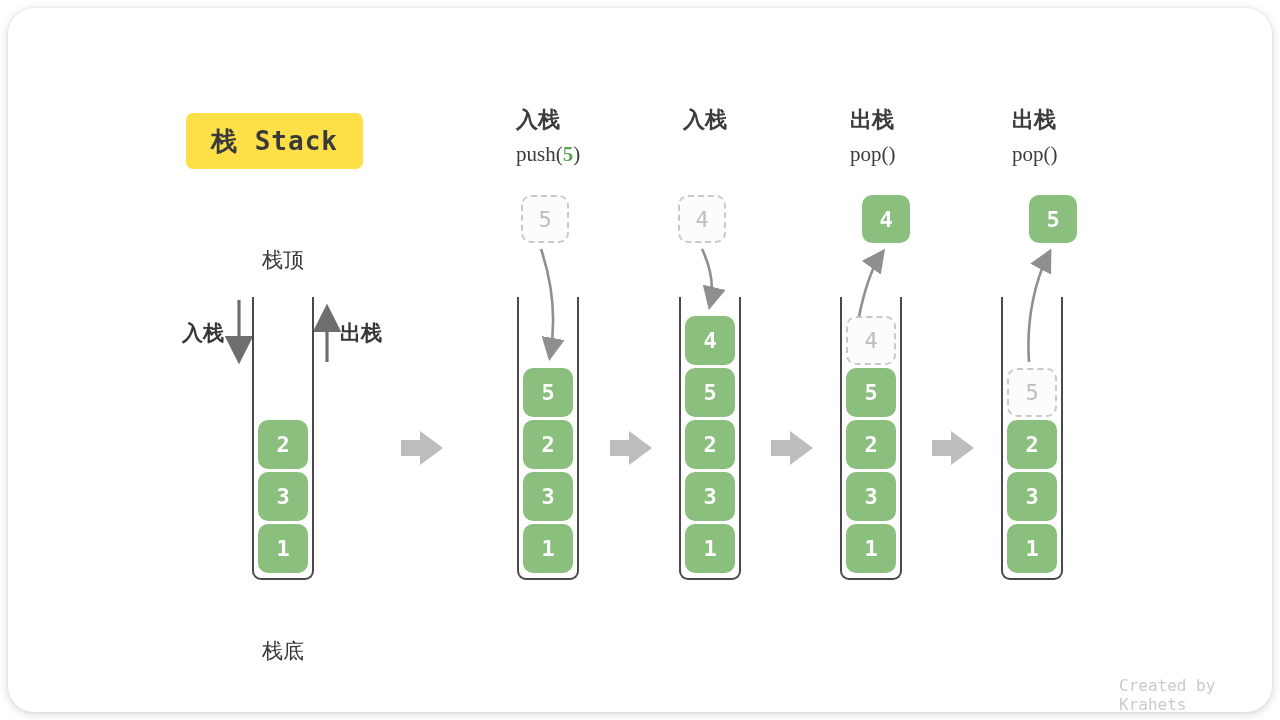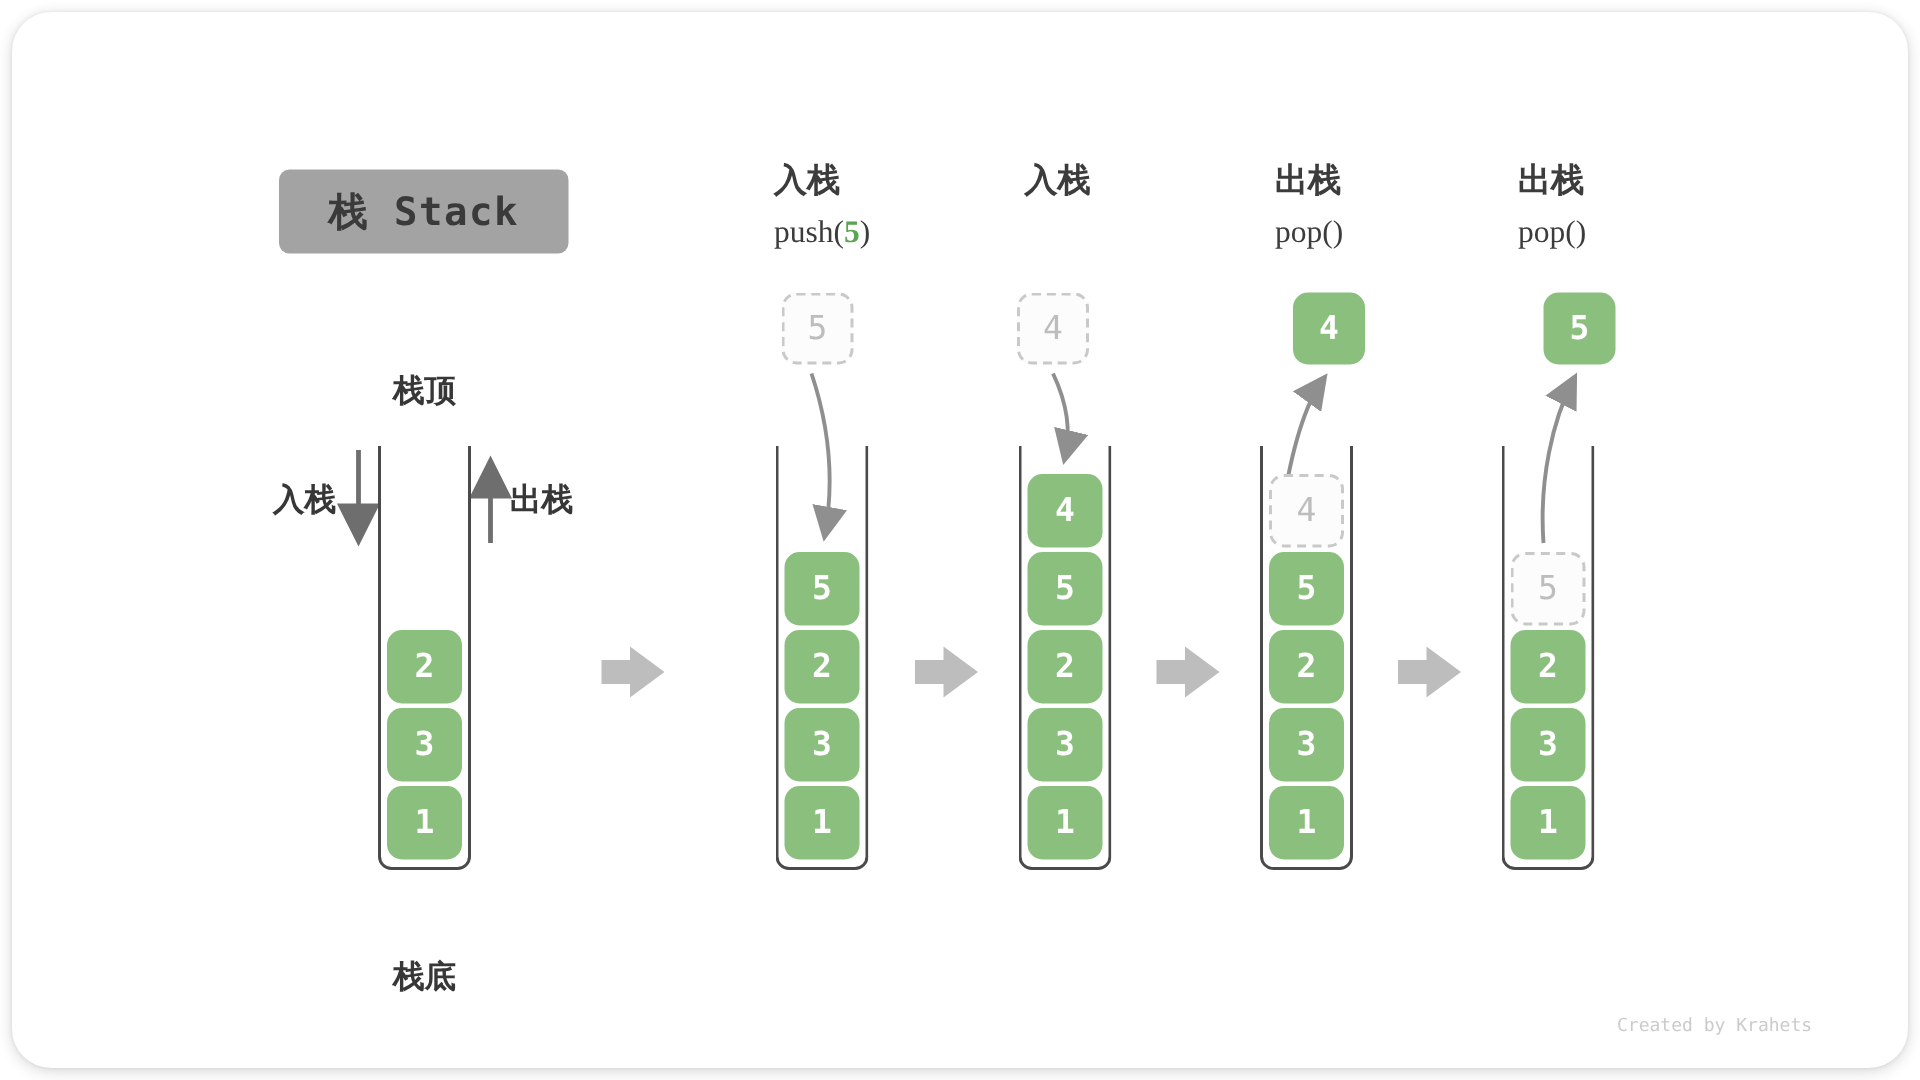--- a/index.html
+++ b/index.html
@@ -9,39 +9,39 @@
   .card {
     position: absolute; left: 8px; top: 8px; right: 8px; bottom: 8px;
     background: #ffffff; border-radius: 26px;
     box-shadow: 0 2px 10px rgba(0,0,0,0.16), 0 0 3px rgba(0,0,0,0.08);
   }
   .stage { position: absolute; left: 0; top: 0; width: 1280px; height: 720px; }
 
   svg.overlay { position: absolute; left: 0; top: 0; width: 1280px; height: 720px; pointer-events: none; }
 
   .badge {
-    position: absolute; left: 186px; top: 113px; width: 193px; height: 56px;
-    background: #a3a3a3; border-radius: 7px;
+    position: absolute; left: 186px; top: 113px; width: 177px; height: 56px;
+    background: #fde047; border-radius: 7px;
     display: flex; align-items: center; justify-content: center;
   }
   .badge span {
     font-family: "DejaVu Sans Mono", "DejaVu Sans", monospace;
     font-size: 26px; font-weight: bold; color: #3a3a3a; letter-spacing: 1px;
   }
 
   .col-header { position: absolute; top: 105px; width: 160px; }
   .col-header .op { font-size: 22px; font-weight: bold; color: #3c3c3c; line-height: 30px; }
   .col-header .code {
     font-family: Liberation Serif, serif; font-size: 21px; color: #3c3c3c;
     line-height: 34px; margin-top: 2px;
   }
   .col-header .code .arg { color: #5aa550; font-weight: bold; }
 
   .side-label { position: absolute; font-size: 21px; font-weight: bold; color: #373737; }
-  .center-label { position: absolute; width: 62px; text-align: center; font-size: 21px; font-weight: bold; color: #373737; }
+  .center-label { position: absolute; width: 62px; text-align: center; font-size: 21px; font-weight: normal; color: #373737; }
 
   .container {
     position: absolute; top: 297px; width: 62px; height: 283px;
     border-left: 2px solid #4a4a4a; border-right: 2px solid #4a4a4a; border-bottom: 2px solid #4a4a4a;
     border-bottom-left-radius: 9px; border-bottom-right-radius: 9px;
     background: transparent;
   }
   .item {
     position: absolute; left: 50%; margin-left: -25px; width: 50px; height: 49px;
     background: #8abf7e; border-radius: 10px;
@@ -54,22 +54,22 @@
 
   .float-box {
     position: absolute; top: 195px; width: 48px; height: 48px; border-radius: 10px;
     display: flex; align-items: center; justify-content: center;
     font-family: "DejaVu Sans Mono", monospace; font-size: 22px;
   }
   .float-box.ghost { background: #fcfcfc; border: 2px dashed #c9c9c9; color: #bdbdbd; }
   .float-box.solid { background: #8abf7e; color: #ffffff; font-weight: bold; }
 
   .watermark {
-    position: absolute; left: 1078px; top: 676px;
-    font-family: "DejaVu Sans Mono", monospace; font-size: 12px; color: #cbcbcb;
+    position: absolute; left: 1119px; top: 676px;
+    font-family: "DejaVu Sans Mono", monospace; font-size: 16px; color: #cbcbcb;
   }
 </style>
 </head>
 <body>
 
 <div class="card"></div>
 
 <div class="stage">
 
   <svg class="overlay" viewBox="0 0 1280 720">

